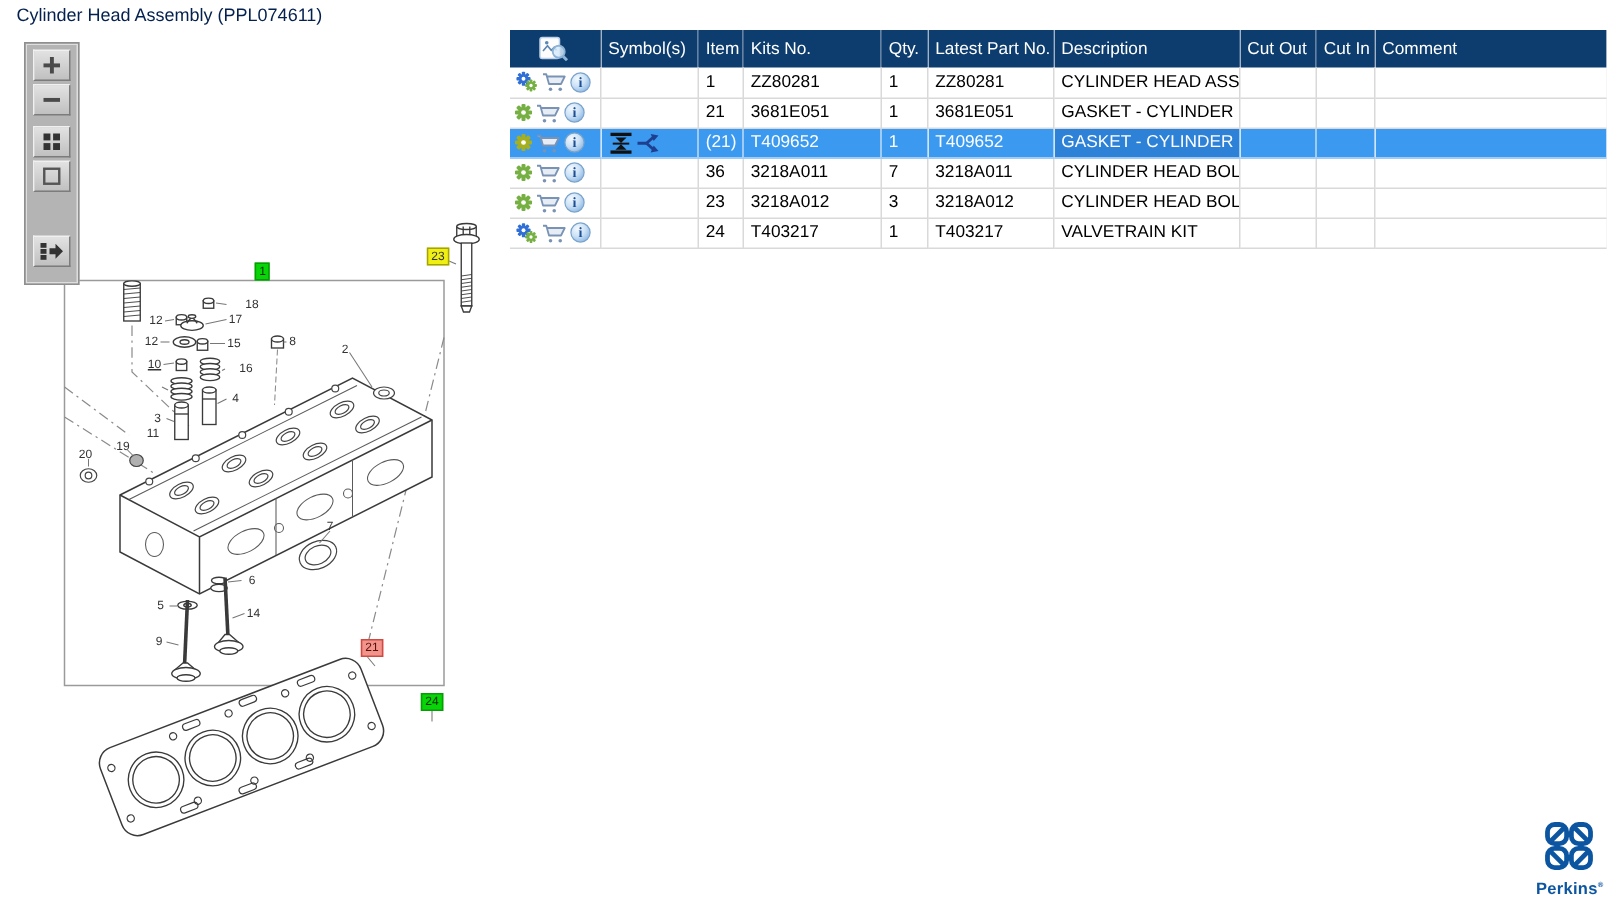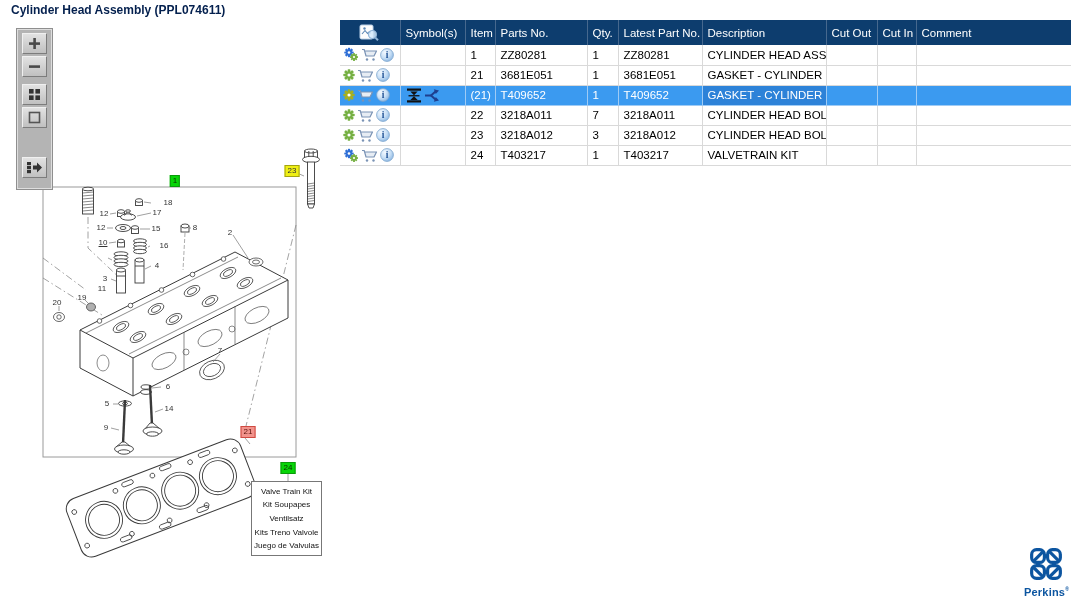--- a/index.html
+++ b/index.html
@@ -3,21 +3,21 @@
 <meta charset="utf-8">
 <style>
   * { box-sizing: border-box; margin: 0; padding: 0; }
   html,body { width:1071px; height:601px; }
   body {
     position: relative; background:#fff; overflow:hidden;
     font-family:"Liberation Sans", sans-serif;
   }
   
   .titlebar { position:absolute; left:0; top:0; width:1071px; height:19px; background:#fff; }
-  .page-title { position:absolute; left:11px; top:3px; font-size:12px; font-weight:bold; color:#04204e; }
+  .page-title { position:absolute; left:11px; top:3px; font-size:12px; font-weight:normal; color:#04204e; }
 
   
   #diagram-panel { position:absolute; left:0; top:0; width:340px; height:601px; }
   #drawing-svg { position:absolute; left:0; top:18px; }
 
   
   .dtoolbar {
     position:absolute; left:16px; top:28px; width:37px; height:162px;
     background:#b4b4b4; border:1px solid #8f8f8f;
     box-shadow: inset 0 0 0 1px #dedede; z-index:7;
@@ -341,27 +341,20 @@
       <div class="callout plain" style="left: 104px; top: 214px;">12</div>
       <div class="callout plain" style="left: 169px; top: 409px;">14</div>
       <div class="callout plain" style="left: 156px; top: 229px;">15</div>
       <div class="callout plain" style="left: 156px; top: 246px; margin-left: 8px;">16</div>
       <div class="callout plain" style="left: 157px; top: 213px;">17</div>
       <div class="callout plain" style="left: 168px; top: 203px;">18</div>
       <div class="callout plain" style="left: 82px; top: 298px;">19</div>
       <div class="callout plain" style="left: 57px; top: 303px;">20</div>
     </div>
 
-  <div class="kit-box" id="kitbox">
-      <div class="kit-line">Valve Train Kit</div>
-      <div class="kit-line">Kit Soupapes</div>
-      <div class="kit-line">Ventilsatz</div>
-      <div class="kit-line">Kits Treno Valvole</div>
-      <div class="kit-line">Juego de Valvulas</div>
-    </div>
 </div>
 
 <div id="table-panel">
   <table>
     <colgroup>
       <col style="width:60px">
         <col style="width:65px">
         <col style="width:30px">
         <col style="width:92px">
       <col style="width:31px">
@@ -375,21 +368,21 @@
       <tr>
         <th class="th-img"><span id="th-img-icon" class="icn"><svg width="20" height="17" viewBox="0 0 20 17">
                 <rect x="1" y="1" width="13" height="14" rx="1.5" fill="#fdfdfd" stroke="#bcd2e8"></rect>
                 <path d="M3 10 L6 6.5 L8.5 9.5 L10.5 7.5 L12 9.5" fill="none" stroke="#5b87b5" stroke-width="1.1"></path>
                 <circle cx="5.5" cy="4.5" r="1.2" fill="#5b87b5"></circle>
                 <circle cx="13.5" cy="10.5" r="4" fill="#d6eafa" fill-opacity="0.85" stroke="#8fb3d6" stroke-width="1.2"></circle>
                 <line x1="16.4" y1="13.6" x2="19" y2="16.2" stroke="#8fb3d6" stroke-width="2"></line>
               </svg></span></th>
         <th>Symbol(s)</th>
         <th>Item</th>
-        <th>Parts No.</th>
+        <th>Kits No.</th>
         <th>Qty.</th>
         <th>Latest Part No.</th>
         <th>Description</th>
         <th>Cut Out</th>
         <th>Cut In</th>
         <th>Comment</th>
       </tr>
     </thead>
     <tbody id="rows">
         <tr>
@@ -552,21 +545,21 @@
                   <radialGradient id="infog" cx="35%" cy="30%" r="75%">
                     <stop offset="0" stop-color="#f3f9ff"></stop>
                     <stop offset="0.55" stop-color="#cbe1f6"></stop>
                     <stop offset="1" stop-color="#8fb9e4"></stop>
                   </radialGradient>
                 </defs>
                 <circle cx="7" cy="7" r="6.4" fill="url(#infog)" stroke="#7aa3cc" stroke-width="0.8"></circle>
                 <text x="7" y="10.3" font-size="9.5" font-family="Liberation Serif,serif" font-weight="bold" fill="#1d4f94" text-anchor="middle">i</text>
               </svg></span></td>
           <td class="c-symbols"></td>
-          <td class="c-item">22</td>
+          <td class="c-item">36</td>
           <td class="c-parts">3218A011</td>
           <td class="c-qty">7</td>
           <td class="c-latest">3218A011</td>
           <td class="c-desc">CYLINDER HEAD BOLT</td>
           <td class="c-cutout"></td>
           <td class="c-cutin"></td>
           <td class="c-comment"></td>
         </tr>
         <tr>
           <td class="c-icons"><span class="icn"><svg width="12" height="12" viewBox="-8 -8 16 16">

